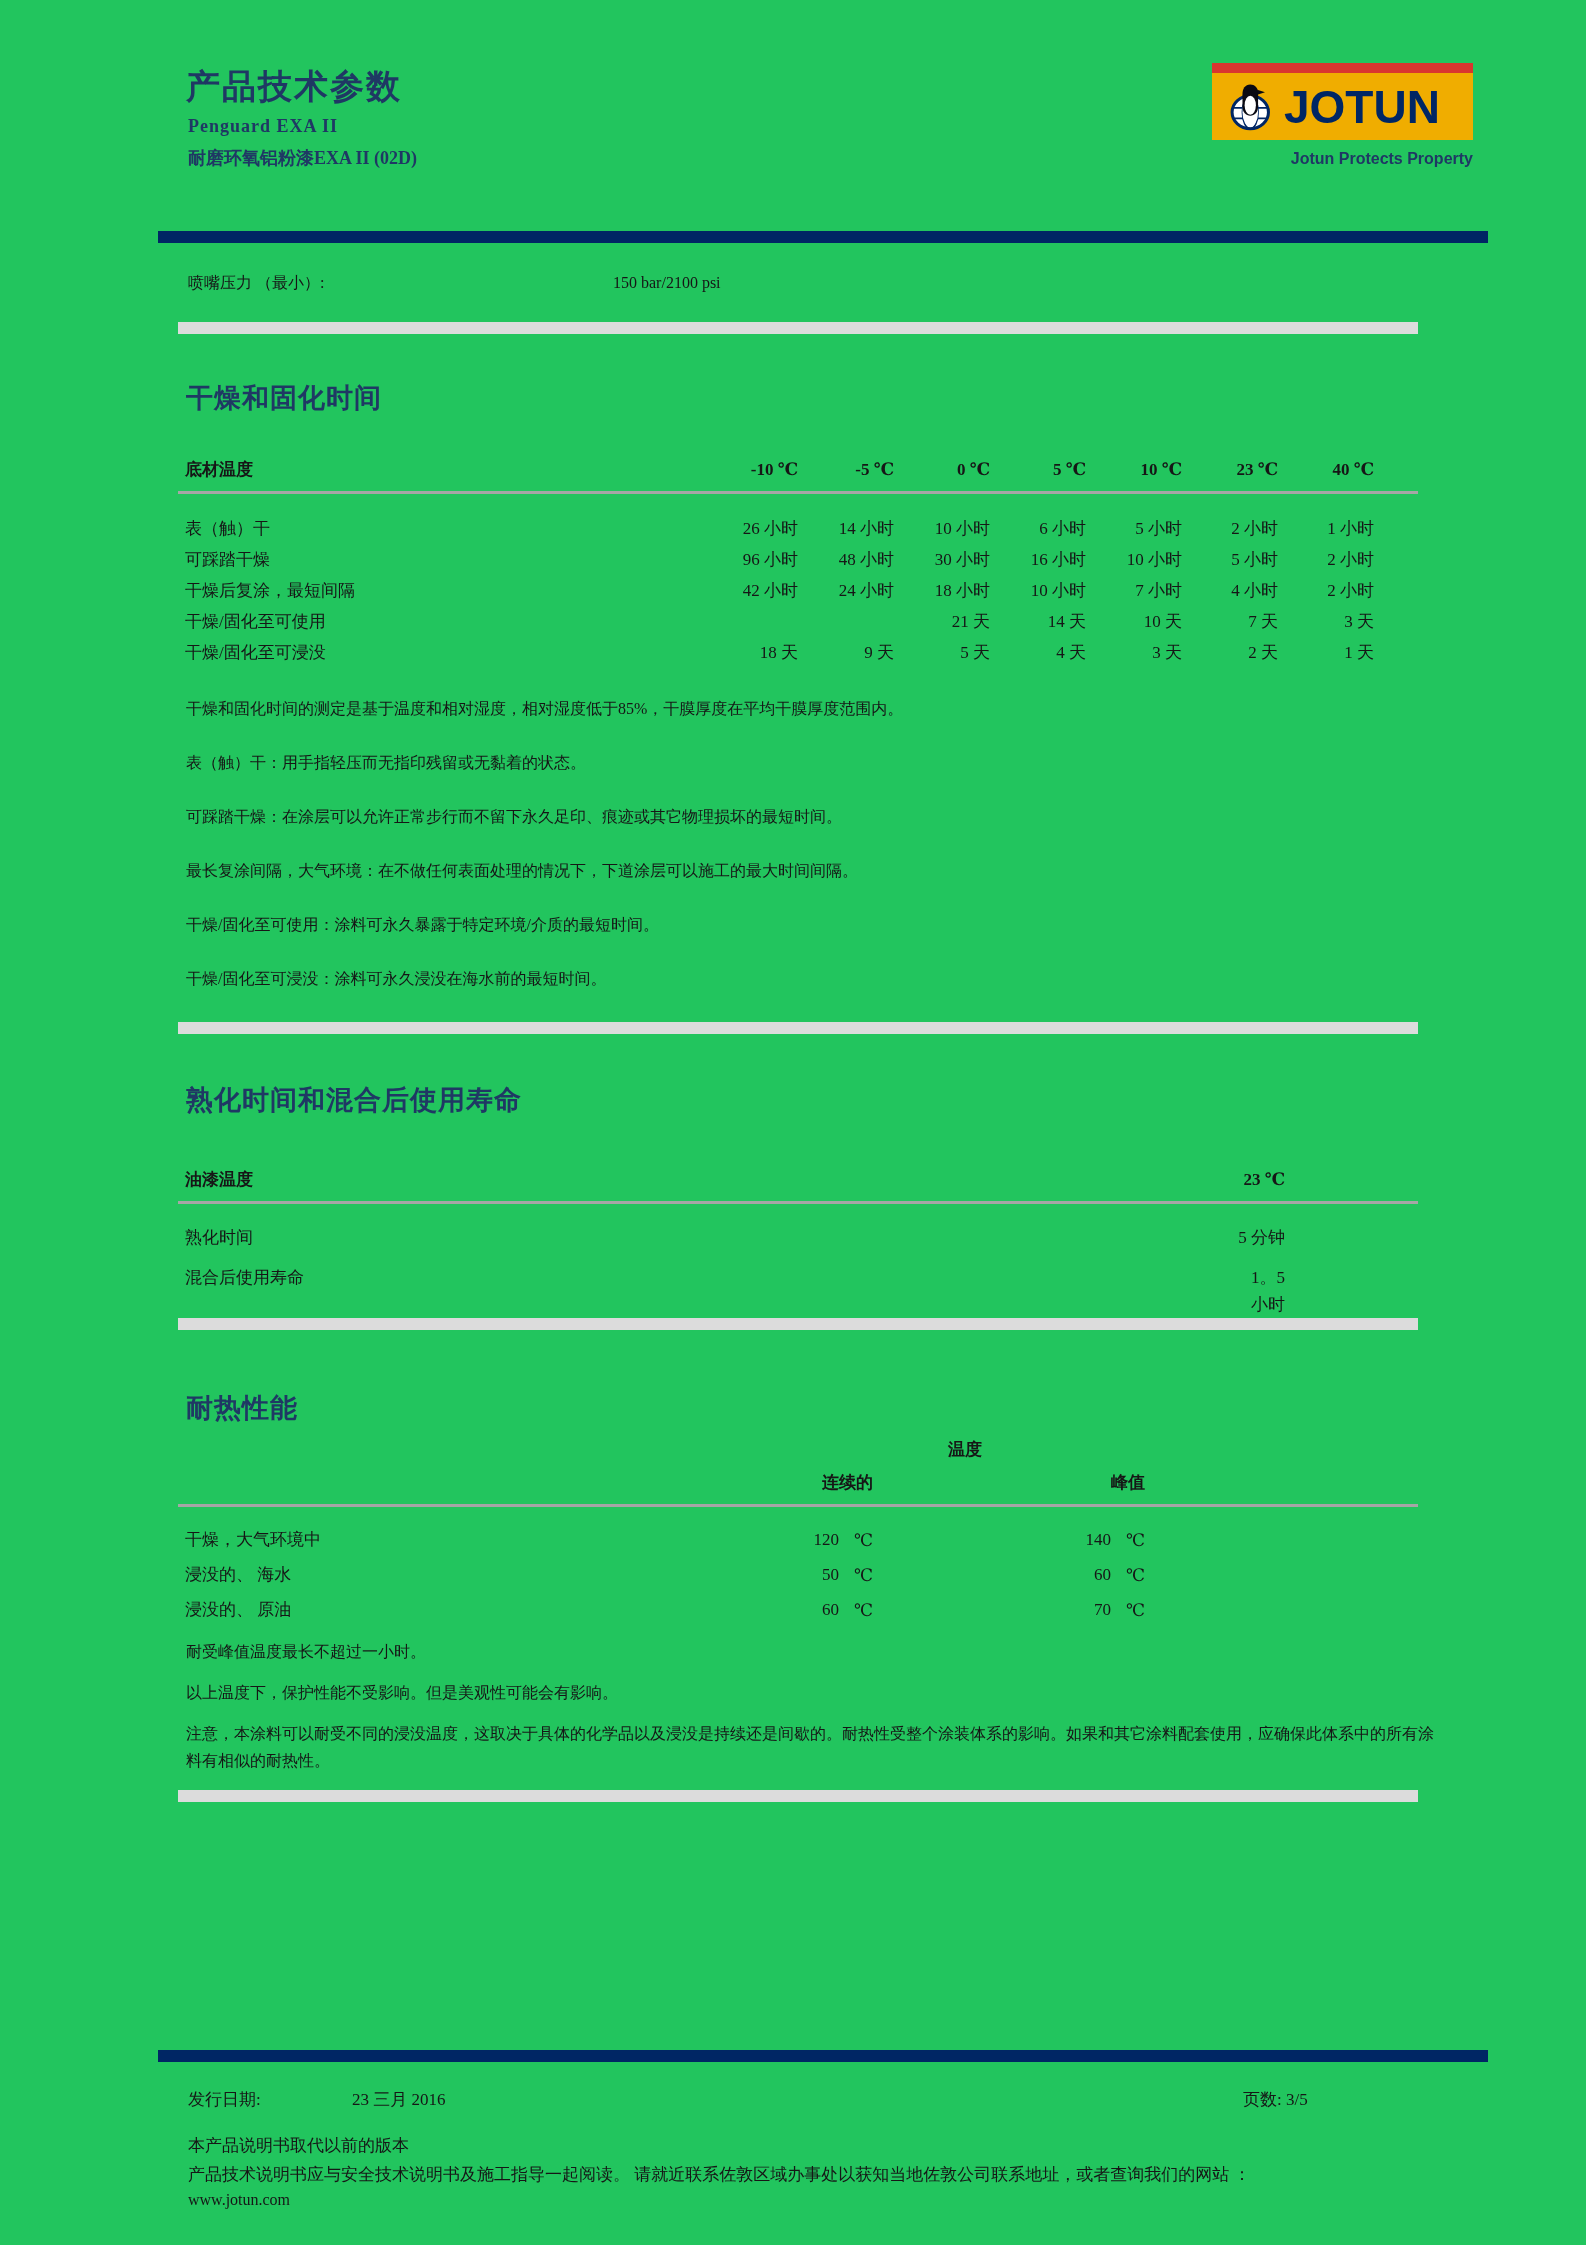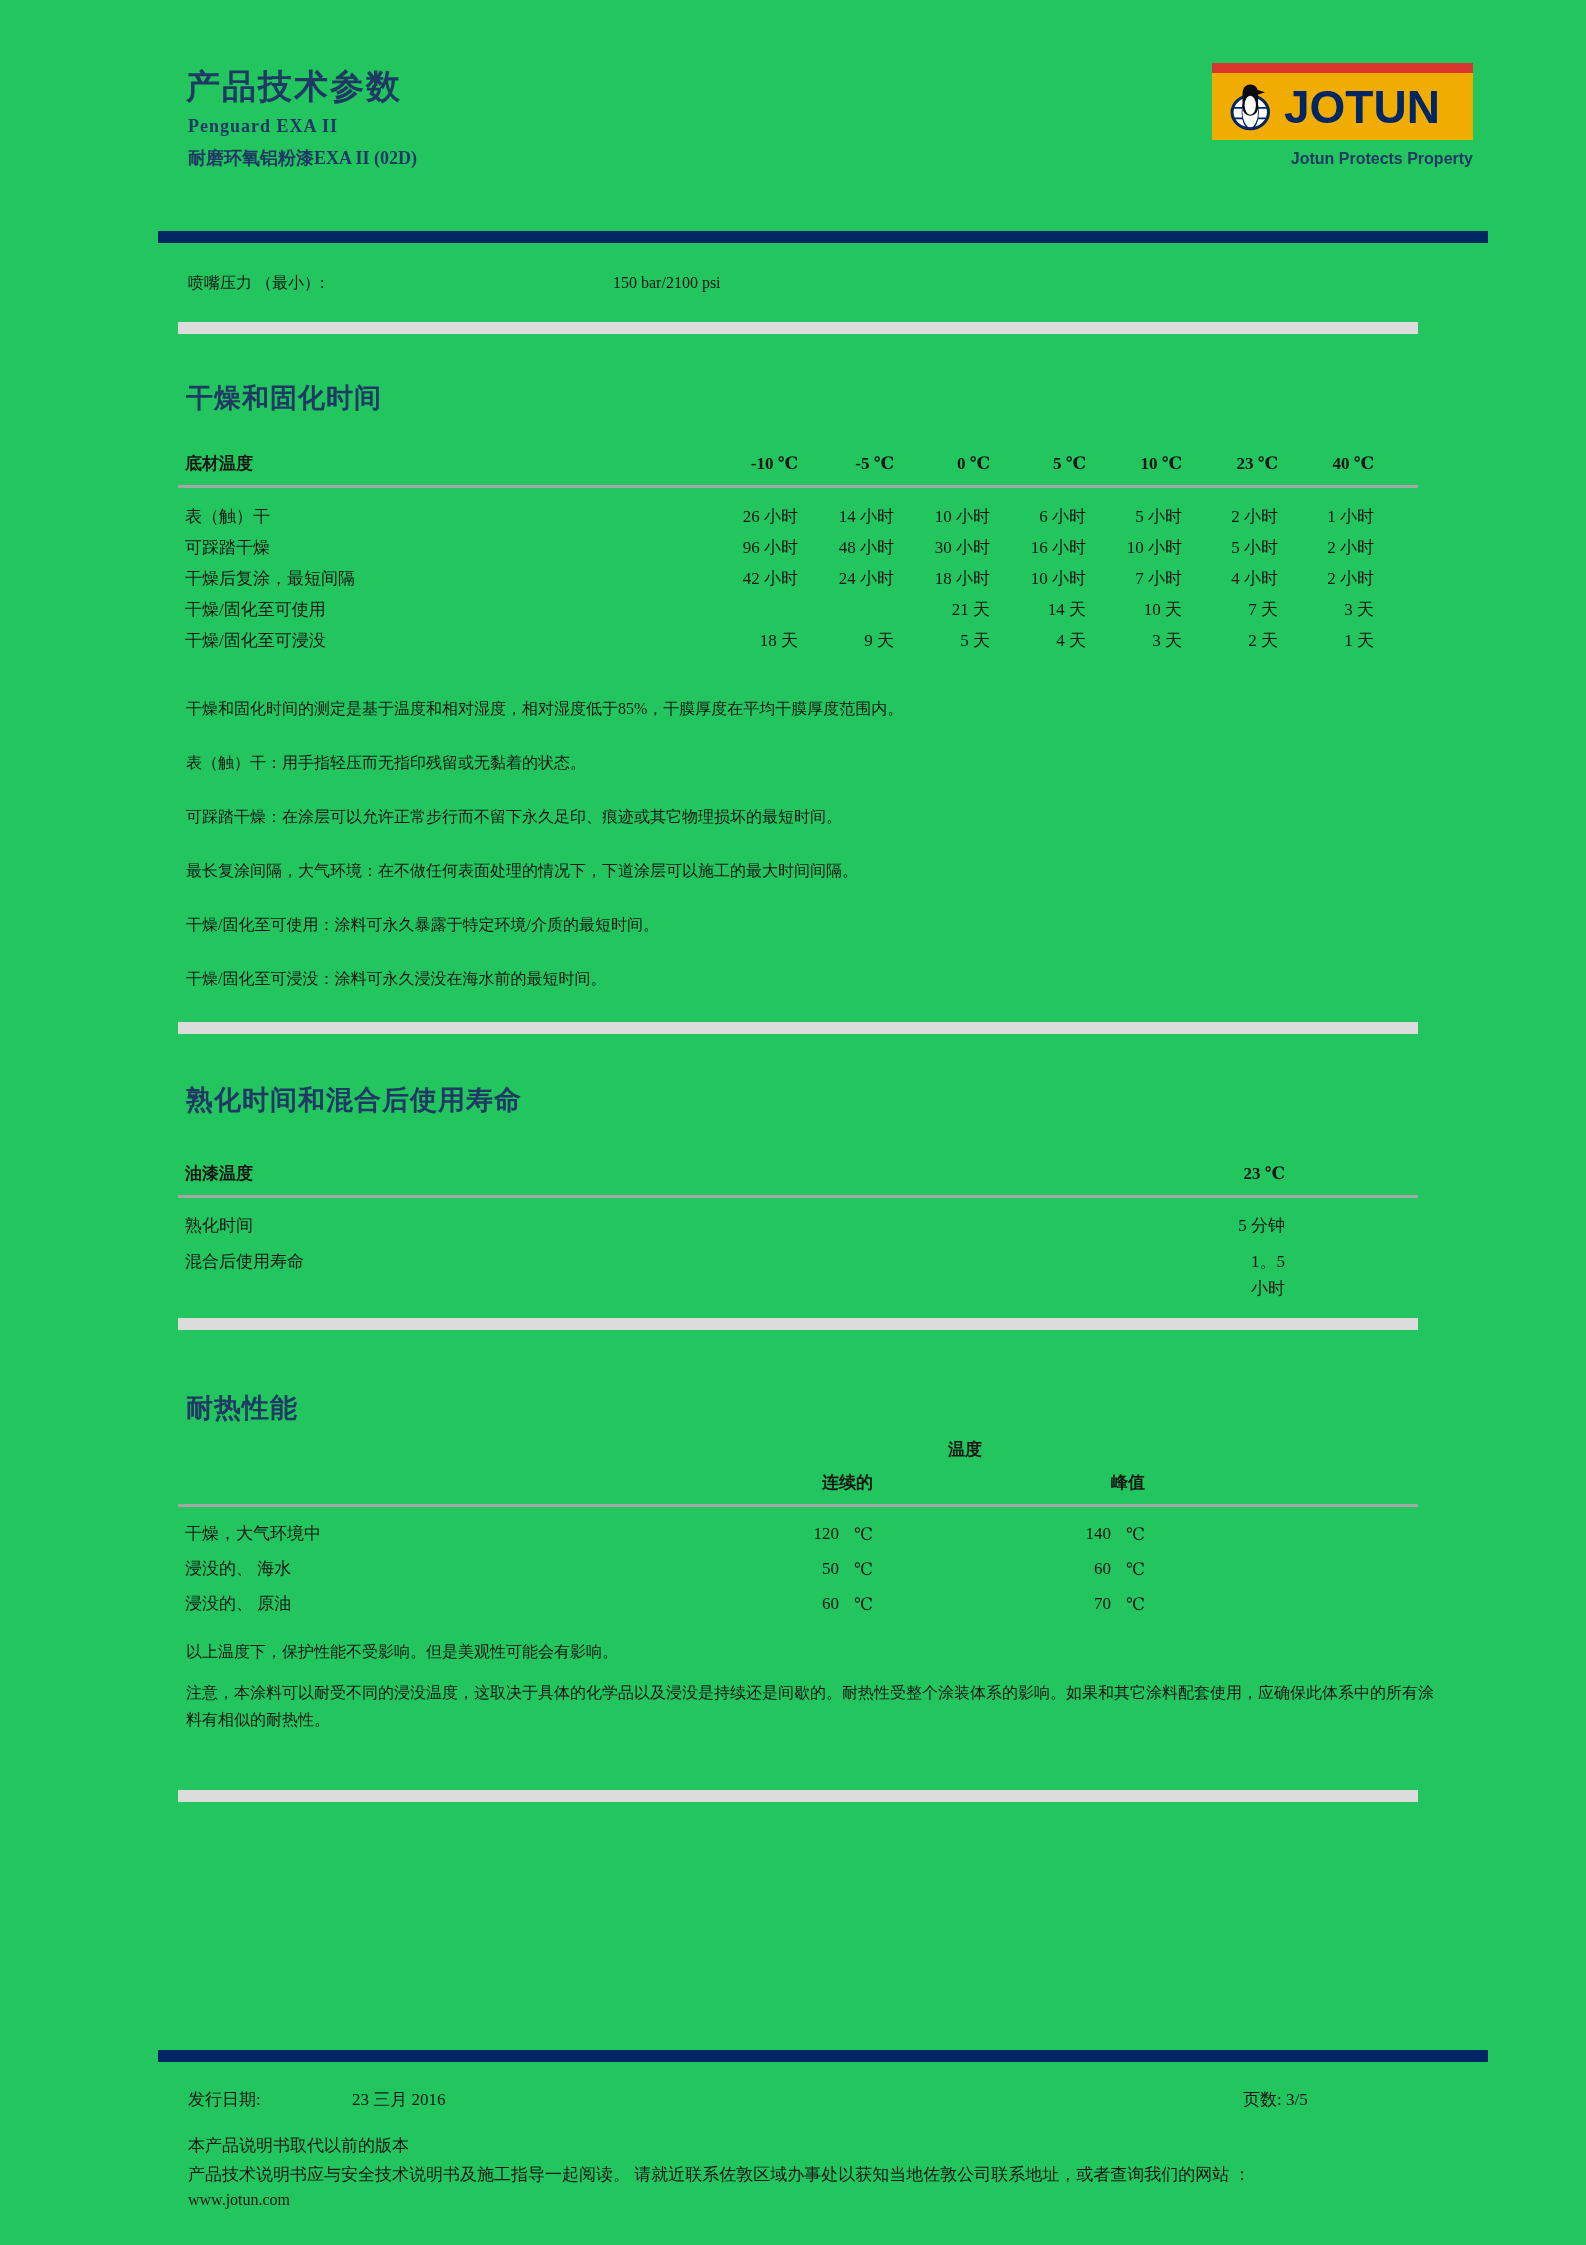--- a/index.html
+++ b/index.html
@@ -19,21 +19,21 @@
   .tagline{left:1130px;top:150px;width:343px;text-align:right;font-family:"Liberation Sans","DejaVu Sans",sans-serif;font-weight:bold;font-size:16px;color:#1f3864;}
   
   .bar-blue{left:158px;width:1330px;height:12px;background:#002664;}
   .bar-gray{left:178px;width:1240px;height:12px;background:#dcdcdc;}
   .sec-title{left:186px;font-size:27px;font-weight:bold;color:#1f3864;letter-spacing:1px;}
   .body-text{font-size:16px;line-height:21px;}
   
   .tbl{left:178px;width:1240px;font-size:17px;}
   .trow{display:flex;align-items:baseline;}
   .thead{font-weight:bold;padding-bottom:10px;border-bottom:3px solid #a6a6a6;}
-  .lbl{flex:1;padding-left:7px;}
+  .lbl{flex:1;padding-left:7px;margin-top:6px;}
   
   .t1-cell{width:96px;text-align:right;white-space:nowrap;}
   .t1-sp{width:44px;}
   .t1-body .trow{margin-top:10px;height:21px;}
   .t1-body .trow:first-child{margin-top:17px;}
   
   .t2-val{width:150px;text-align:right;}
   .t2-sp{width:133px;}
   .t2-body .trow{margin-top:11px;}
   .t2-body .trow:first-child{margin-top:16px;}
@@ -247,20 +247,21 @@
         <div class="t3-peak t3-cell">
             <span class="num">70</span>
             <span class="unit">℃</span>
           </div>
         <div class="t3-sp"></div>
       </div>
     </div>
   </div>
 
   <div class="abs notes notes3 body-text" style="top:1638px;">
+    <p>耐受峰值温度最长不超过一小时。</p>
     <p>以上温度下，保护性能不受影响。但是美观性可能会有影响。</p>
     <p>注意，本涂料可以耐受不同的浸没温度，这取决于具体的化学品以及浸没是持续还是间歇的。耐热性受整个涂装体系的影响。如果和其它涂料配套使用，应确保此体系中的所有涂料有相似的耐热性。</p>
   </div>
 
   <div class="abs bar-gray" style="top:1790px;"></div>
 
   <div class="abs bar-blue" style="top:2050px;"></div>
 
   <div class="abs ft-text" style="left:188px;top:2088px;">发行日期:</div>
   <div class="abs ft-text" style="left:352px;top:2088px;">23 三月 2016</div>

